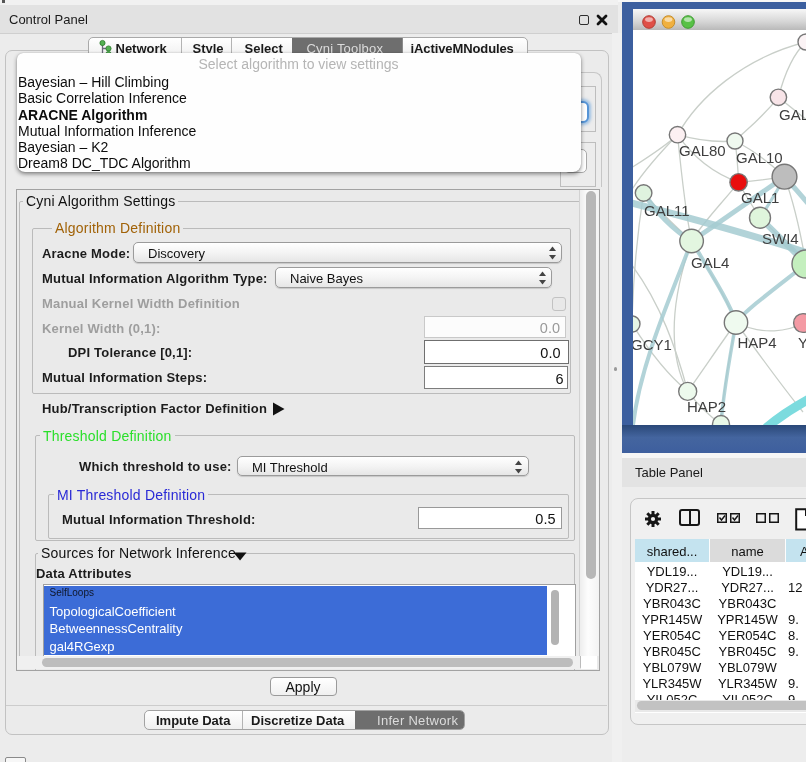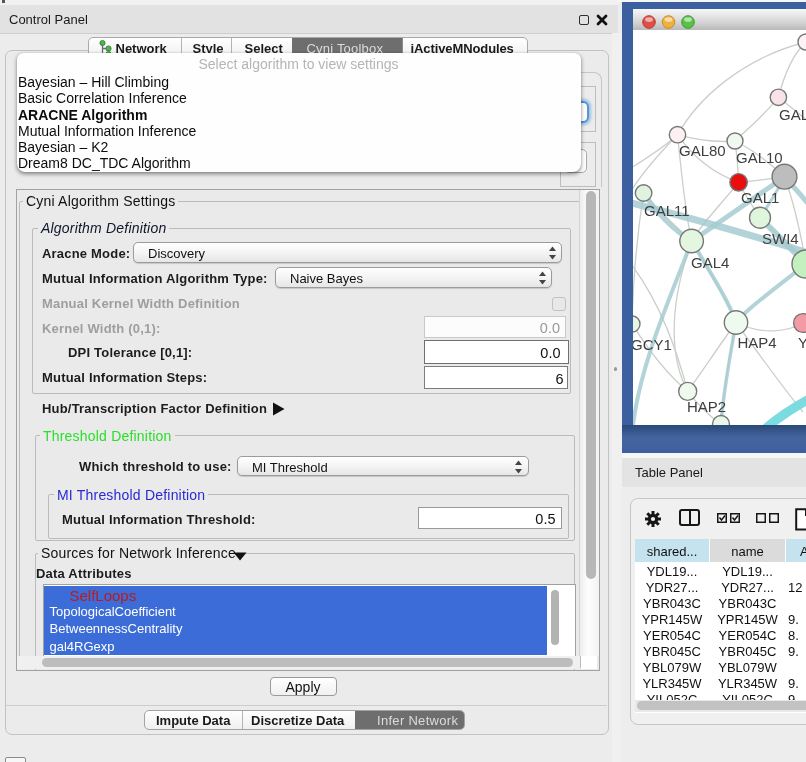--- a/index.html
+++ b/index.html
@@ -54,21 +54,21 @@
   <div class="abs" style="left:218px;top:3px;font-size:13px;color:#dcdcdc;letter-spacing:0.2px;">Cyni Toolbox</div>
   <div class="abs" style="left:322px;top:3px;font-size:13px;font-weight:bold;color:#1a1a1a;letter-spacing:-0.1px;">jActiveMNodules</div>
 </div>
 
 <div class="abs" style="left:16px;top:189px;width:582px;height:480px;border:1px solid #a2a2a2;background:#EAEAEA;overflow:hidden;">
 
  <div class="group" style="left:1.5px;top:11px;width:560px;height:466px;"></div>
  <div class="gtitle" style="left:6px;top:3px;color:#111;">Cyni Algorithm Settings</div>
 
  <div class="group" style="left:14.5px;top:37.5px;width:537px;height:164px;"></div>
- <div class="gtitle" style="left:21px;top:30px;color:#0f172a;font-style:italic;">Algorithm Definition</div>
+ <div class="gtitle" style="left:35px;top:30px;color:#a16207;">Algorithm Definition</div>
 
  <div class="lbl" style="left:25px;top:55.5px;">Aracne Mode:</div>
  <div class="combo" style="left:116px;top:51.5px;width:429px;height:21.5px;">
    <div class="tx">Discovery</div>
    <svg class="abs" style="right:4px;top:3px;" width="9" height="14" viewBox="0 0 9 14">
         <path d="M4.5 0.5 L8 5 L1 5 Z" fill="#444"></path>
         <path d="M4.5 13.5 L8 9 L1 9 Z" fill="#444"></path>
       </svg>
  </div>
  <div class="lbl" style="left:25px;top:80.5px;">Mutual Information Algorithm Type:</div>
@@ -111,21 +111,21 @@
  <div class="group" style="left:18px;top:363px;width:538px;height:126px;"></div>
  <div class="gtitle" style="left:21px;top:355px;color:#111;">Sources for Network Inference</div>
  <svg class="abs" style="left:216px;top:361.5px;" width="14" height="9" viewBox="0 0 14 9">
       <path d="M0.5 0.5 L13.5 0.5 L7 8.5 Z" fill="#111"></path>
     </svg>
  <div class="lbl" style="left:19px;top:375.5px;">Data Attributes</div>
 
  <div class="abs" style="left:25.5px;top:393.5px;width:531px;height:72px;border:1px solid #a0a0a0;background:#fff;overflow:hidden;">
    <div class="abs" style="left:0.5px;top:1px;width:529px;height:69.5px;background:#fff;"></div>
    <div class="abs" style="left:0.5px;top:1px;width:503px;height:69.5px;background:#3c6cd7;"></div>
-   <div class="abs" style="left:6px;top:2.5px;font-size:15px;color:#b91c1c;margin-left:20px;">SelfLoops</div>
+   <div class="abs" style="left:6px;top:2.5px;font-size:10px;color:#0f172a;">SelfLoops</div>
    <div class="abs" style="left:6px;top:19.7px;font-size:13px;color:#fff;">TopologicalCoefficient</div>
    <div class="abs" style="left:6px;top:36.9px;font-size:13px;color:#fff;">BetweennessCentrality</div>
    <div class="abs" style="left:6px;top:54.1px;font-size:13px;color:#fff;">gal4RGexp</div>
    <div class="abs" style="left:507px;top:5px;width:8.5px;height:55px;background:#b3b3b3;border-radius:5px;"></div>
  </div>
 
  <div class="abs" style="left:0px;top:466px;width:563px;height:13px;background:#f0f0f0;"></div>
  <div class="abs" style="left:25px;top:467.5px;width:531px;height:9.5px;background:#bdbdbd;border-radius:5px;"></div>
 
  <div class="abs" style="left:562px;top:0;width:20px;height:465.5px;background:linear-gradient(90deg,#ededed,#fdfdfd 40%,#f2f2f2);border-left:1px solid #d2d2d2;"></div>

